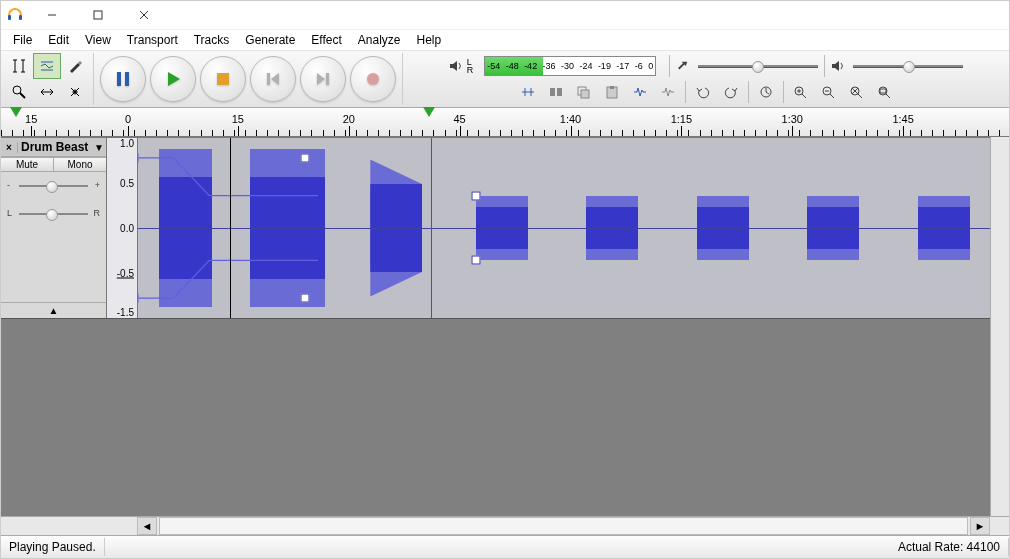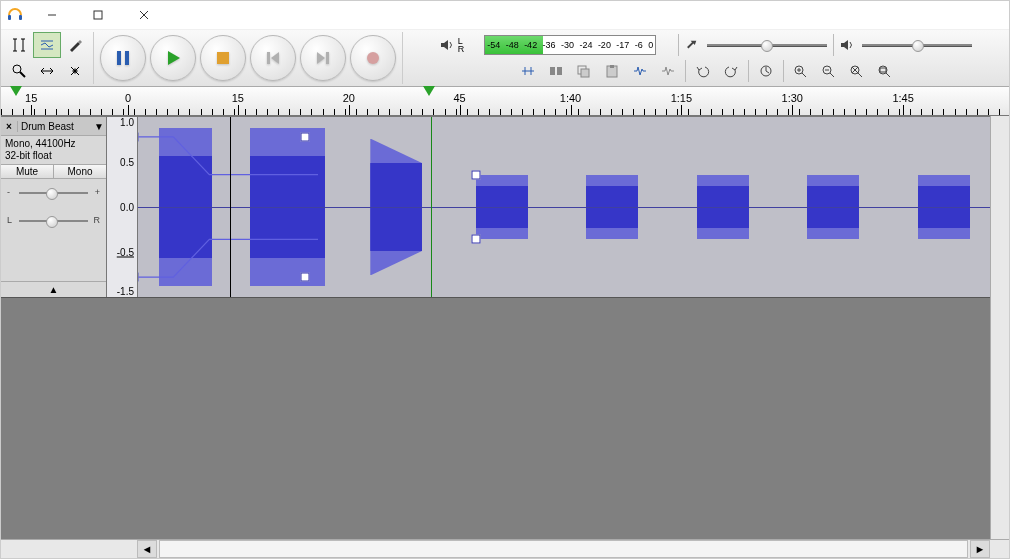--- a/index.html
+++ b/index.html
@@ -17,21 +17,21 @@
 .toolgrid{display:grid;grid-template-columns:repeat(3,28px);grid-template-rows:repeat(2,26px)}
 .toolbtn{display:flex;align-items:center;justify-content:center;border:1px solid transparent;margin:0}
 .toolbtn.sel{background:#d5e7c1;border:1px solid #6a6}
 
 .transport{display:flex;align-items:center;gap:4px;padding:0 6px;height:52px}
 .rbtn{width:44px;height:44px;border-radius:50%;background:radial-gradient(circle at 35% 30%,#ffffff,#dadada);border:1px solid #b8b8b8;display:flex;align-items:center;justify-content:center;box-shadow:0 1px 2px rgba(0,0,0,.15)}
 .rbtn svg{filter:drop-shadow(0 1px 1px rgba(0,0,0,.2))}
 
 .meterrow{flex:1;display:flex;flex-direction:column}
 .mrow{display:flex;align-items:center;height:26px}
-.meterbox{position:relative;height:18px;width:170px;border:1px solid #888;background:#fff;font-size:9px;margin:0 20px}
+.meterbox{position:relative;height:18px;width:170px;border:1px solid #888;background:#fff;font-size:9px;margin:0 11px}
 .meterbox .grn{position:absolute;left:0;top:0;bottom:0;width:34%;background:linear-gradient(#6cd96c,#39c139)}
 .meterbox .ticks{position:absolute;inset:0;display:flex;justify-content:space-between;align-items:center;padding:0 2px;pointer-events:none;color:#000}
 .meterbox .ticks span{font-size:9px}
 .speaker{display:flex;align-items:center;padding:0 4px}
 .hslider{position:relative;width:120px;height:16px;margin:0 4px}
 .hslider .track{position:absolute;left:0;right:0;top:7px;height:2px;background:#888}
 .hslider .thumb{position:absolute;top:3px;width:10px;height:10px;background:radial-gradient(circle at 35% 30%,#fff,#ccc);border:1px solid #999;border-radius:50%}
 
 .smbtns{display:flex;align-items:center;gap:2px;padding:0 4px;height:26px}
 .sbtn{width:24px;height:22px;display:flex;align-items:center;justify-content:center;border:1px solid transparent}
@@ -42,21 +42,21 @@
 .ruler .tick{position:absolute;bottom:0;width:1px;height:6px;background:#000}
 .ruler .tickL{height:10px}
 .playhead-flag{position:absolute;top:-1px;width:0;height:0;border-left:6px solid transparent;border-right:6px solid transparent;border-top:10px solid #2aa22a;transform:translateX(-50%)}
 .starthead-flag{position:absolute;top:-1px;width:0;height:0;border-left:6px solid transparent;border-right:6px solid transparent;border-top:10px solid #2aa22a;transform:translateX(-50%)}
 
 .trackarea{position:relative;flex:1;background:#808080;overflow:hidden;border-top:1px solid #777}
 .track{display:flex;height:180px;margin:0;border-bottom:1px solid #555;background:#bfbfc8}
 .trackhdr{width:105px;background:#d9d9d9;border-right:1px solid #777;display:flex;flex-direction:column;font-size:10px}
 .trackhdr .titlerow{display:flex;align-items:center;background:#c8c8c8;border-bottom:1px solid #aaa;height:18px}
 .trackhdr .closebtn{width:16px;text-align:center;border-right:1px solid #aaa;font-weight:bold}
-.trackhdr .tname{flex:1;padding:0 3px;font-weight:normal;font-size:10px;white-space:nowrap;overflow:hidden}
+.trackhdr .tname{flex:1;padding:0 3px;font-weight:bold;font-size:12px;white-space:nowrap;overflow:hidden}
 .trackhdr .tdd{width:14px;text-align:center}
 .trackhdr .info{padding:2px 4px;line-height:12px}
 .trackhdr .msrow{display:flex;border-top:1px solid #aaa;border-bottom:1px solid #aaa}
 .trackhdr .msbtn{flex:1;text-align:center;background:linear-gradient(#f7f7f7,#dcdcdc);border-right:1px solid #aaa;padding:1px 0;font-size:10px}
 .trackhdr .msbtn:last-child{border-right:none}
 .trackhdr .panrow{position:relative;height:20px;margin:4px 6px}
 .trackhdr .panrow .tr{position:absolute;left:12px;right:12px;top:9px;height:2px;background:#888}
 .trackhdr .panrow .th{position:absolute;top:5px;width:10px;height:10px;background:radial-gradient(circle at 35% 30%,#fff,#ccc);border:1px solid #999;border-radius:50%}
 .trackhdr .panrow .lbl{position:absolute;top:4px;font-size:9px;color:#444}
 .trackhdr .collapse{margin-top:auto;text-align:center;border-top:1px solid #aaa;padding:2px 0}
@@ -107,20 +107,31 @@
         </div>
       <div class="winbtn">
           <svg width="10" height="10">
             <line x1="1" y1="1" x2="9" y2="9" stroke="#333"></line>
             <line x1="9" y1="1" x2="1" y2="9" stroke="#333"></line>
           </svg>
         </div>
     </div>
   </div>
 
+  <div class="menubar">
+    <span>File</span>
+    <span>Edit</span>
+    <span>View</span>
+    <span>Transport</span>
+    <span>Tracks</span>
+    <span>Generate</span>
+    <span>Effect</span>
+    <span>Analyze</span>
+    <span>Help</span>
+  </div>
 
   <div class="toolbars">
 
     <div style="display:flex;width:100%;height:52px;align-items:center">
 
       <div class="tbgroup" style="border-left:none">
         <div class="toolgrid">
           <div class="toolbtn">
               <svg width="16" height="16">
                 <line x1="4" y1="2" x2="4" y2="14" stroke="#000"></line>
@@ -211,21 +222,21 @@
           <span style="font-size:9px;line-height:8px"><span>L</span><br><span>R</span></span>
           <div class="meterbox">
             <div class="grn"></div>
             <div class="ticks" id="meter-ticks">
                 <span>-54</span>
                 <span>-48</span>
                 <span>-42</span>
                 <span>-36</span>
                 <span>-30</span>
                 <span>-24</span>
-                <span>-20</span>
+                <span>-19</span>
                 <span>-17</span>
                 <span>-6</span>
                 <span>0</span>
               </div>
           </div>
           <div class="vdiv"></div>
           <div class="speaker">
               <svg width="14" height="14">
                 <path d="M7 1 L9 5 L7 5 L7 12 L5 12 L5 5 L3 5 Z" fill="#444" transform="rotate(45 7 7)"></path>
               </svg>
@@ -454,24 +465,20 @@
   <div style="flex:1;display:flex;min-height:0">
     <div class="trackarea">
       <div class="track">
 
         <div class="trackhdr">
           <div class="titlerow">
             <span class="closebtn">×</span>
             <span class="tname">Drum Beast</span>
             <span class="tdd">▼</span>
           </div>
-          <div class="info">
-            <div>Mono, 44100Hz</div>
-            <div>32-bit float</div>
-          </div>
           <div class="msrow">
             <div class="msbtn">Mute</div>
             <div class="msbtn">Mono</div>
           </div>
           <div class="panrow">
             <span class="lbl" style="left:0">-</span>
             <span class="lbl" style="right:0">+</span>
             <div class="tr"></div>
               <div class="th" style="left:42%"></div>
           </div>
@@ -537,13 +544,18 @@
   </div>
 
   <div class="hscroll">
     <div style="width:135px"></div>
     <div class="arrow">◄</div>
     <div class="bar"></div>
     <div class="arrow">►</div>
     <div style="width:18px"></div>
   </div>
 
+  <div class="statusbar">
+    <div class="panel">Playing Paused.</div>
+    <div class="spacer"></div>
+    <div class="panel">Actual Rate: 44100</div>
+  </div>
 </div>
 
 </body></html>

